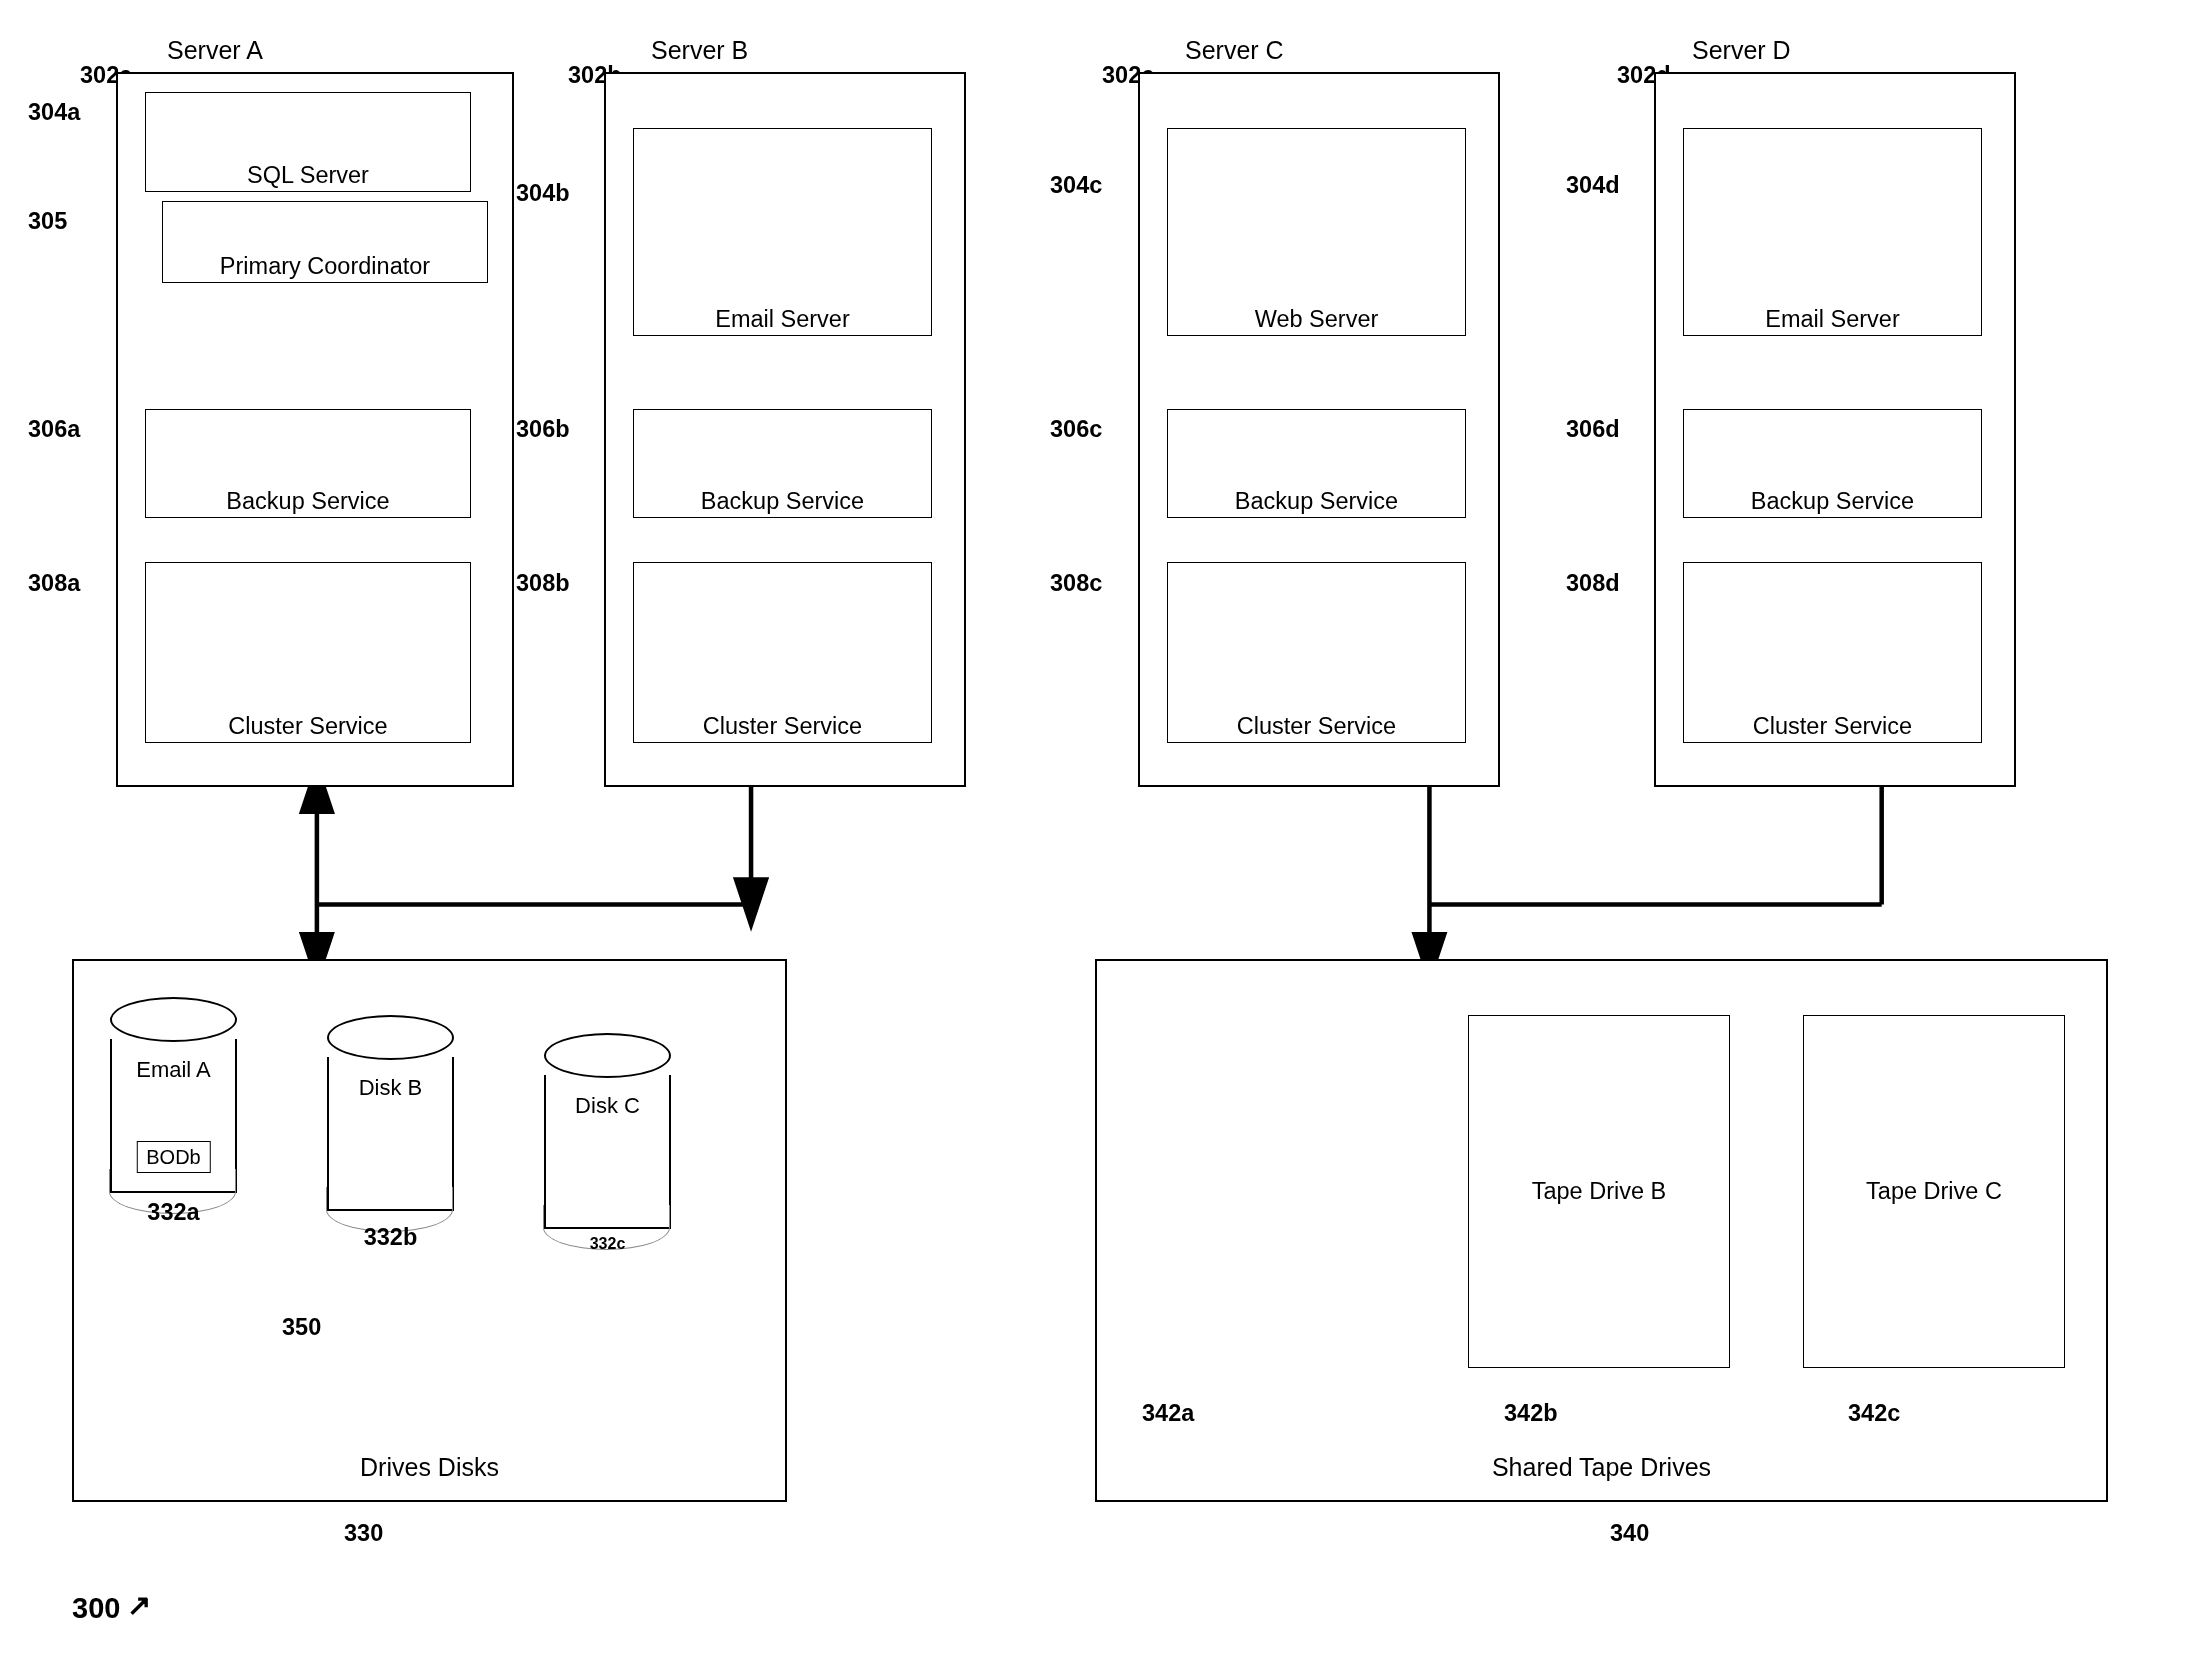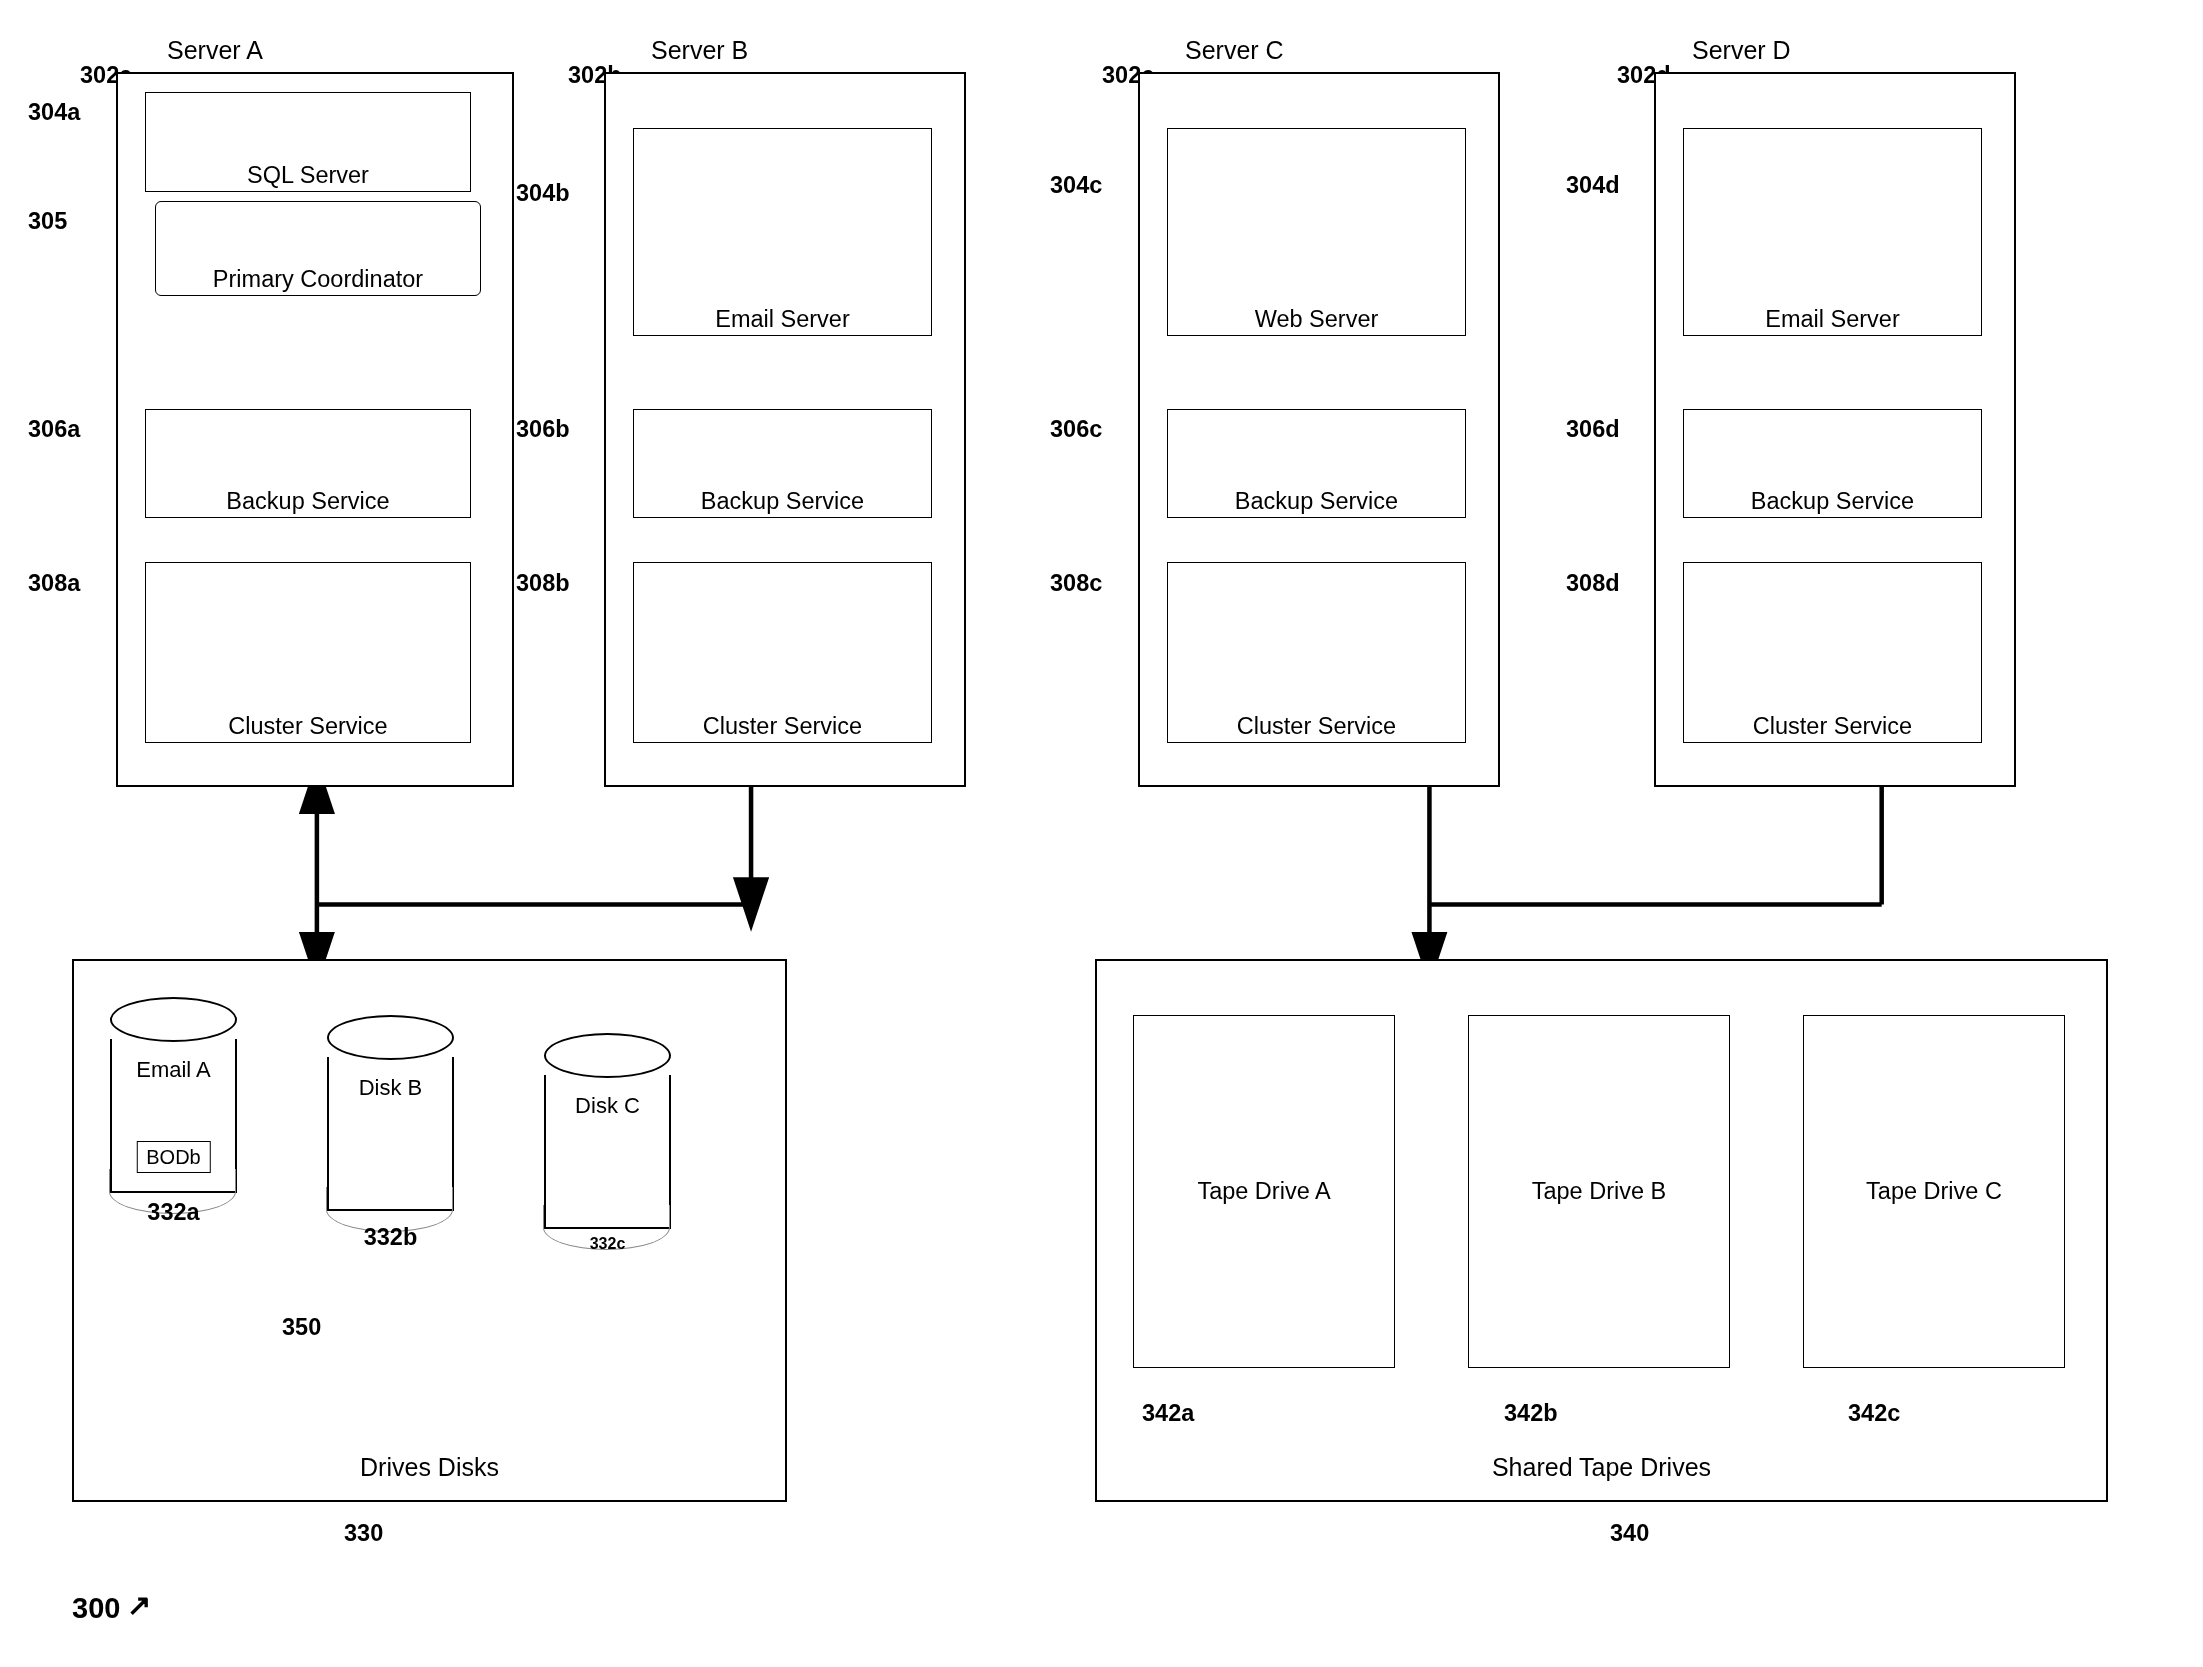--- a/index.html
+++ b/index.html
@@ -181,21 +181,21 @@
   <div class="server-label" style="left:167px; top:36px;">Server A</div>
 
   <div class="server-container" style="left:116px; top:72px; width:398px; height:715px;">
 
     <div class="ref-label" style="left:-90px; top:25px;">304a</div>
     <div class="service-box" style="left:27px; top:18px; width:326px; height:100px;">
       <span>SQL Server</span>
     </div>
 
     <div class="ref-label" style="left:-90px; top:134px;">305</div>
-    <div class="service-box" style="left:37px; top:127px; width:326px; height:95px;border-radius:6px;">
+    <div class="service-box" style="left:44px; top:127px; width:326px; height:82px;">
       <span>Primary Coordinator</span>
     </div>
 
     <div class="ref-label" style="left:-90px; top:342px;">306a</div>
     <div class="service-box" style="left:27px; top:335px; width:326px; height:109px;">
       <span>Backup Service</span>
     </div>
 
     <div class="ref-label" style="left:-90px; top:496px;">308a</div>
     <div class="service-box" style="left:27px; top:488px; width:326px; height:181px;">
@@ -299,23 +299,20 @@
     </div>
 
     <div class="bottom-label" style="bottom:18px; left:0; right:0;">Drives Disks</div>
   </div>
 
   <div class="ref-label" style="left:344px; top:1520px;">330</div>
 
   <div class="bottom-container" style="left:1095px; top:959px; width:1013px; height:543px;">
 
     <div class="ref-label" style="left:45px; top:439px;">342a</div>
-    <div class="tape-box" style="left:36px; top:54px; width:262px; height:353px;">
-      <span>Tape Drive A</span>
-    </div>
 
     <div class="ref-label" style="left:407px; top:439px;">342b</div>
     <div class="tape-box" style="left:371px; top:54px; width:262px; height:353px;">
       <span>Tape Drive B</span>
     </div>
 
     <div class="ref-label" style="left:751px; top:439px;">342c</div>
     <div class="tape-box" style="left:706px; top:54px; width:262px; height:353px;">
       <span>Tape Drive C</span>
     </div>

